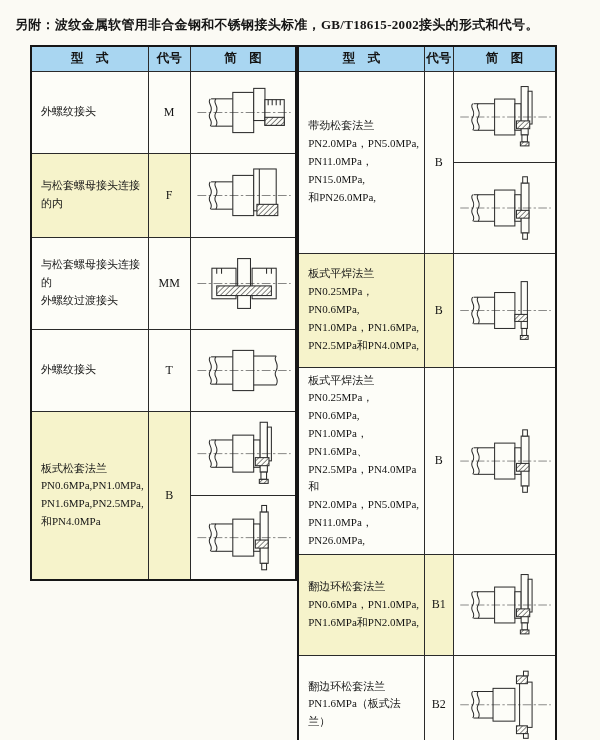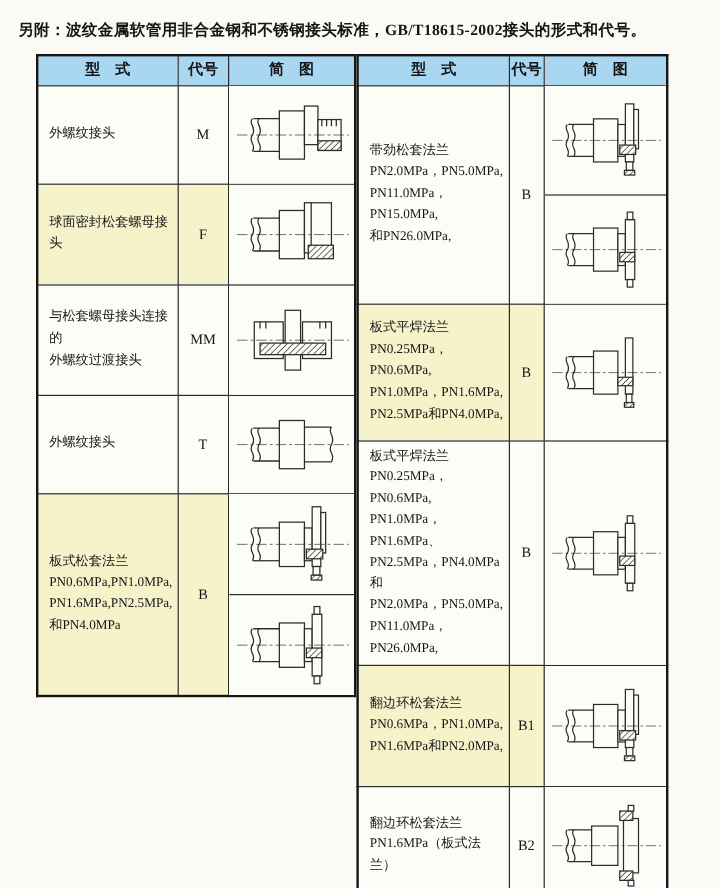--- a/index.html
+++ b/index.html
@@ -122,21 +122,21 @@
                     <line x1="111" y1="29" x2="111" y2="36"></line>
                     <rect x="92" y="51" width="24" height="10" fill="url(#h0_0)"></rect>
                   </g>
                   <line x1="8" y1="45" x2="124" y2="45" stroke="#2b2b2b" stroke-width="0.7" stroke-dasharray="11 3 3 3"></line>
                 </svg>
               </div>
             </div>
           </td>
     </tr>
     <tr style="height:84px" class="hl">
-      <td class="type">球面密封松套螺母接头</td>
+      <td class="type">与松套螺母接头连接的内</td>
       <td class="code">F</td>
       <td class="diag">
             <div class="stack">
               <div class="sub">
                 <svg viewBox="0 0 130 90" preserveAspectRatio="xMidYMid meet">
                   <defs>
                     <pattern id="h1_0" width="4.5" height="4.5" patternUnits="userSpaceOnUse" patternTransform="rotate(45)">
                       <rect width="4.5" height="4.5" fill="#fdfdf8"></rect>
                       <line x1="0" y1="0" x2="0" y2="4.5" stroke="#333" stroke-width="1.5"></line>
                     </pattern>

